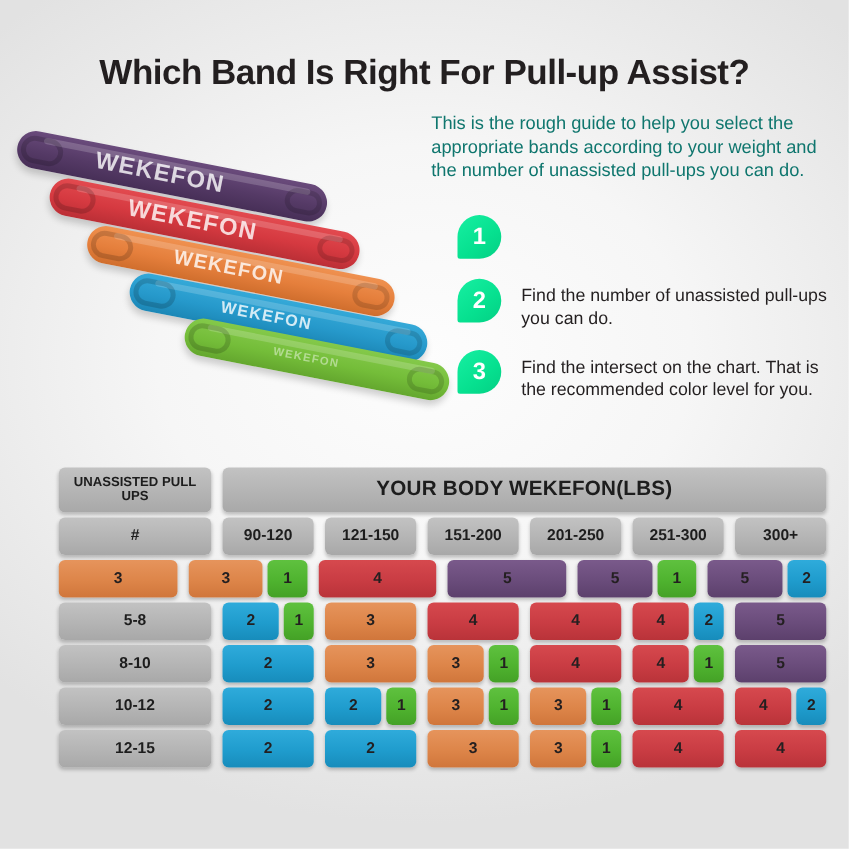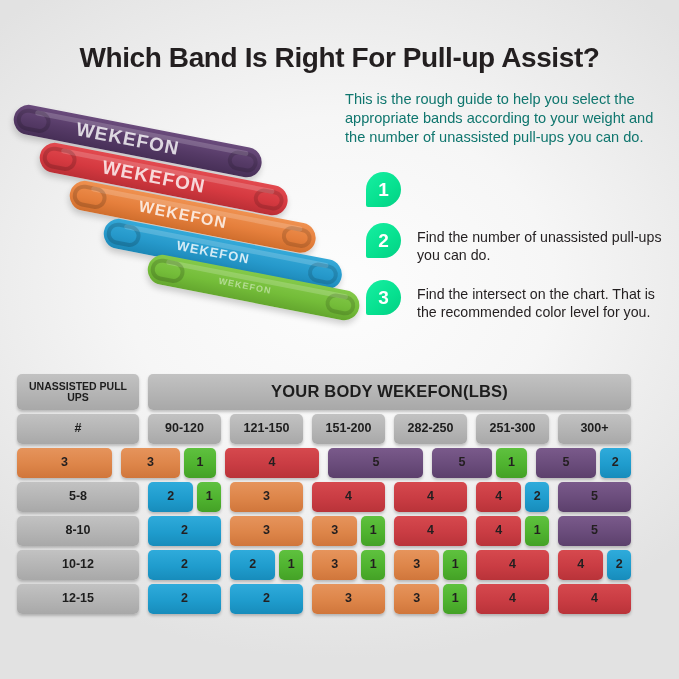--- a/index.html
+++ b/index.html
@@ -147,21 +147,21 @@
     font-size: 14.2px;
     line-height: 1.27;
     color: #231f20;
     padding-top: 5px;
     font-weight: 500;
   }
 
   
   .table {
     position: absolute;
-    left: 17px;
+    left: 47px;
     top: 374px;
     width: 614px;
   }
   .trow {
     display: flex;
     align-items: stretch;
     margin-bottom: 4px;
     height: 30px;
   }
   .trow.tall { height: 36px; }
@@ -274,21 +274,21 @@
   <div class="trow tall">
     <div class="chip gray label-col head-small">UNASSISTED PULL UPS</div>
     <div class="chip gray wide-head">YOUR BODY WEKEFON(LBS)</div>
   </div>
 
   <div class="trow">
     <div class="chip gray label-col">#</div>
     <div class="chip gray hcell">90-120</div>
     <div class="chip gray hcell">121-150</div>
     <div class="chip gray hcell">151-200</div>
-    <div class="chip gray hcell">282-250</div>
+    <div class="chip gray hcell">201-250</div>
     <div class="chip gray hcell">251-300</div>
     <div class="chip gray hcell">300+</div>
   </div>
 
   <div id="table-body">
       <div class="trow">
         <div class="cellgroup">
           <div class="chip c-orange">3</div>
         </div>
         <div class="cellgroup">

